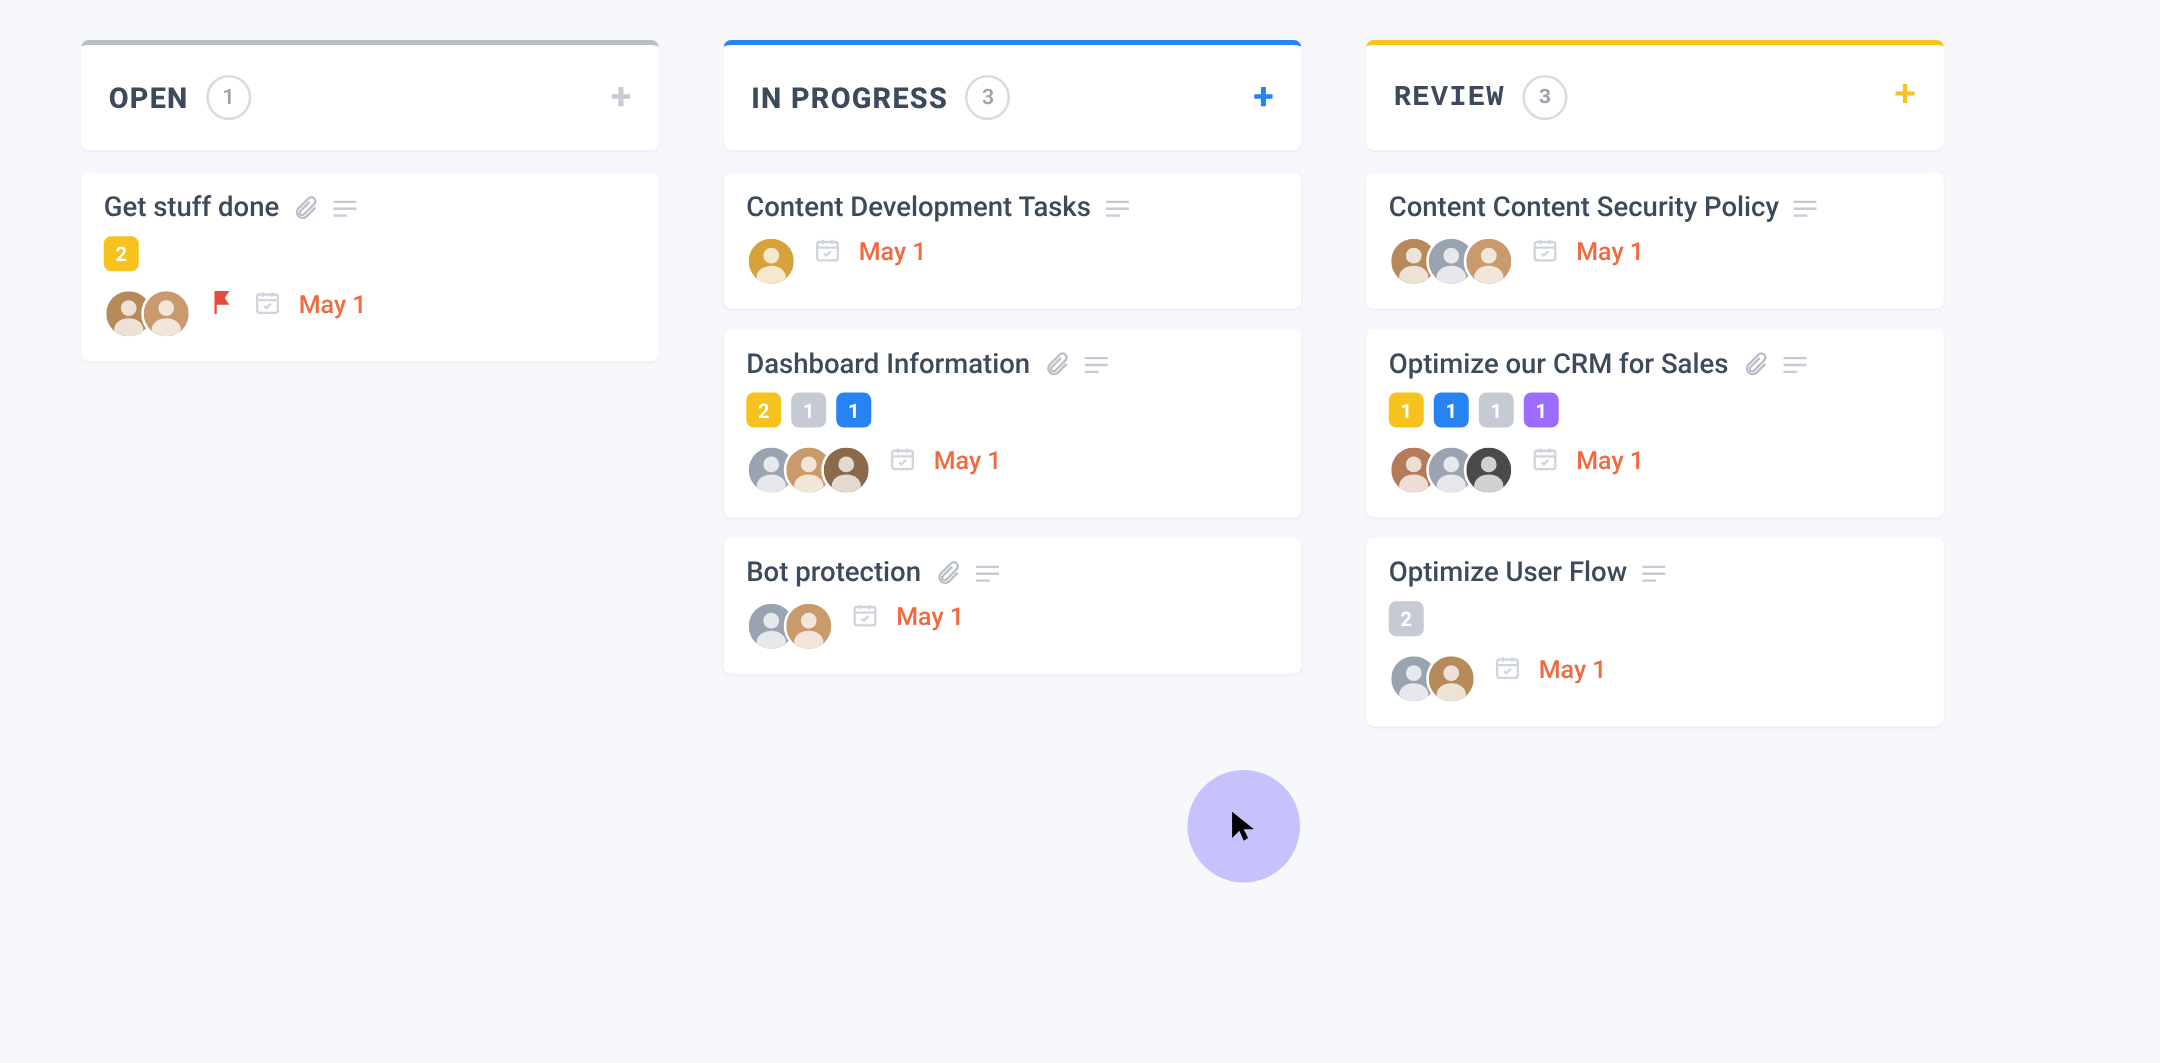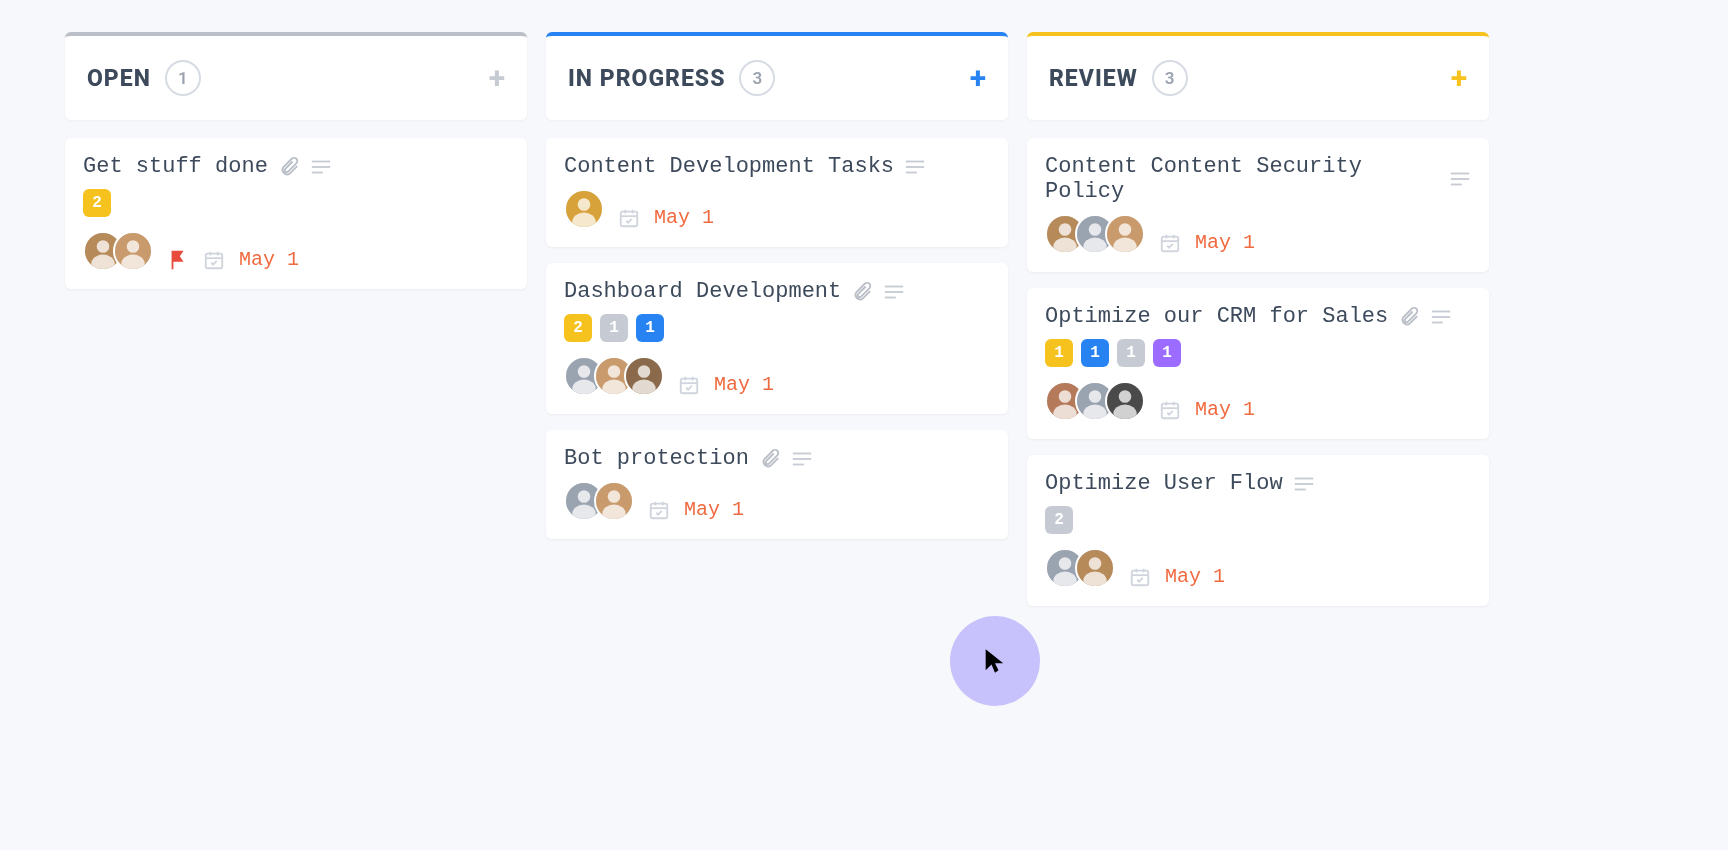--- a/index.html
+++ b/index.html
@@ -5,41 +5,41 @@
   * { box-sizing: border-box; margin: 0; padding: 0; }
   body {
     font-family: -apple-system, BlinkMacSystemFont, "Segoe UI", Roboto, "Helvetica Neue", Arial, sans-serif;
     background: #f7f8fc;
     width: 1728px;
     height: 850px;
     overflow: hidden;
   }
   .board {
     display: flex;
-    gap: 19px;
+    gap: 52px;
     padding: 32px 65px;
   }
   .column {
     width: 462px;
     display: flex;
     flex-direction: column;
     gap: 18px;
   }
   .col-header {
     background: #fff;
     border-top: 4px solid;
     border-radius: 6px;
     padding: 24px 22px;
     display: flex;
     align-items: center;
     box-shadow: 0 1px 3px rgba(0,0,0,0.04);
   }
   .col-header.open   { border-top-color: #b9bec7; }
   .col-header.prog   { border-top-color: #2883f2; justify-content: center; }
-  .col-header.review { border-top-color: #f6c21d; }
+  .col-header.review { border-top-color: #f6c21d; font-family: Liberation Mono, monospace; }
   .col-title {
     font-size: 23px;
     font-weight: 800;
     letter-spacing: 1px;
     color: #3d4a5c;
   }
   .count-badge {
     margin-left: 14px;
     width: 36px; height: 36px;
     border: 2px solid #d7dbe3;
@@ -51,31 +51,31 @@
     margin-left: auto;
     font-size: 30px;
     font-weight: 700;
     line-height: 1;
     cursor: pointer;
   }
   .add-btn.open   { color: #c6cad3; }
   .add-btn.prog   { color: #2883f2; }
   .add-btn.review { color: #f6c21d; }
 
-  .cards { display:flex; flex-direction:column; gap:16px;font-family:Liberation Mono, monospace; }
+  .cards { display:flex; flex-direction:column; gap:16px; }
   .card {
     background: #fff;
     border-radius: 6px;
     padding: 16px 18px 18px;
     box-shadow: 0 1px 3px rgba(0,0,0,0.05);
   }
   .card-row1 { display:flex; align-items:center; gap:10px; margin-bottom:10px; }
   .card-title { font-size:22px; font-weight:500; color:#3d4a5c; }
   .card-row2 { display:flex; align-items:center; gap:8px; margin-bottom:14px; }
-  .card-row3 { display:flex; align-items:flex-end; gap:14px; }
+  .card-row3 { display:flex; align-items:flex-start; gap:14px; }
 
   .clip-icon svg, .desc-icon svg, .cal-icon svg, .flag-icon svg { display:block; }
   .clip-icon { color:#b9bec7; }
   .desc-icon { color:#c6cad3; }
   .cal-icon  { color:#d0d5dd; }
 
   .tag {
     min-width: 28px; height: 28px;
     border-radius: 6px;
     display:flex; align-items:center; justify-content:center;
@@ -211,21 +211,21 @@
                 <line x1="8" y1="3" x2="8" y2="7"></line>
                 <line x1="16" y1="3" x2="16" y2="7"></line>
                 <polyline points="9 15 11 17 15 13"></polyline>
               </svg>
             </span>
       <span class="date">May 1</span>
     </div>
         </div>
         <div class="card">
           <div class="card-row1">
-      <span class="card-title">Dashboard Development</span>
+      <span class="card-title">Dashboard Information</span>
             <span class="clip-icon">
               <svg width="22" height="22" viewBox="0 0 24 24" fill="none" stroke="currentColor" stroke-width="2">
                 <path d="M21 11l-8 8a5 5 0 0 1-7-7l9-9a3.5 3.5 0 0 1 5 5l-9 9a2 2 0 0 1-3-3l8-8"></path>
               </svg>
             </span>
             <span class="desc-icon">
               <svg width="22" height="18" viewBox="0 0 24 18" fill="none" stroke="currentColor" stroke-width="2">
                 <line x1="2" y1="3" x2="22" y2="3"></line>
                 <line x1="2" y1="9" x2="22" y2="9"></line>
                 <line x1="2" y1="15" x2="14" y2="15"></line>

